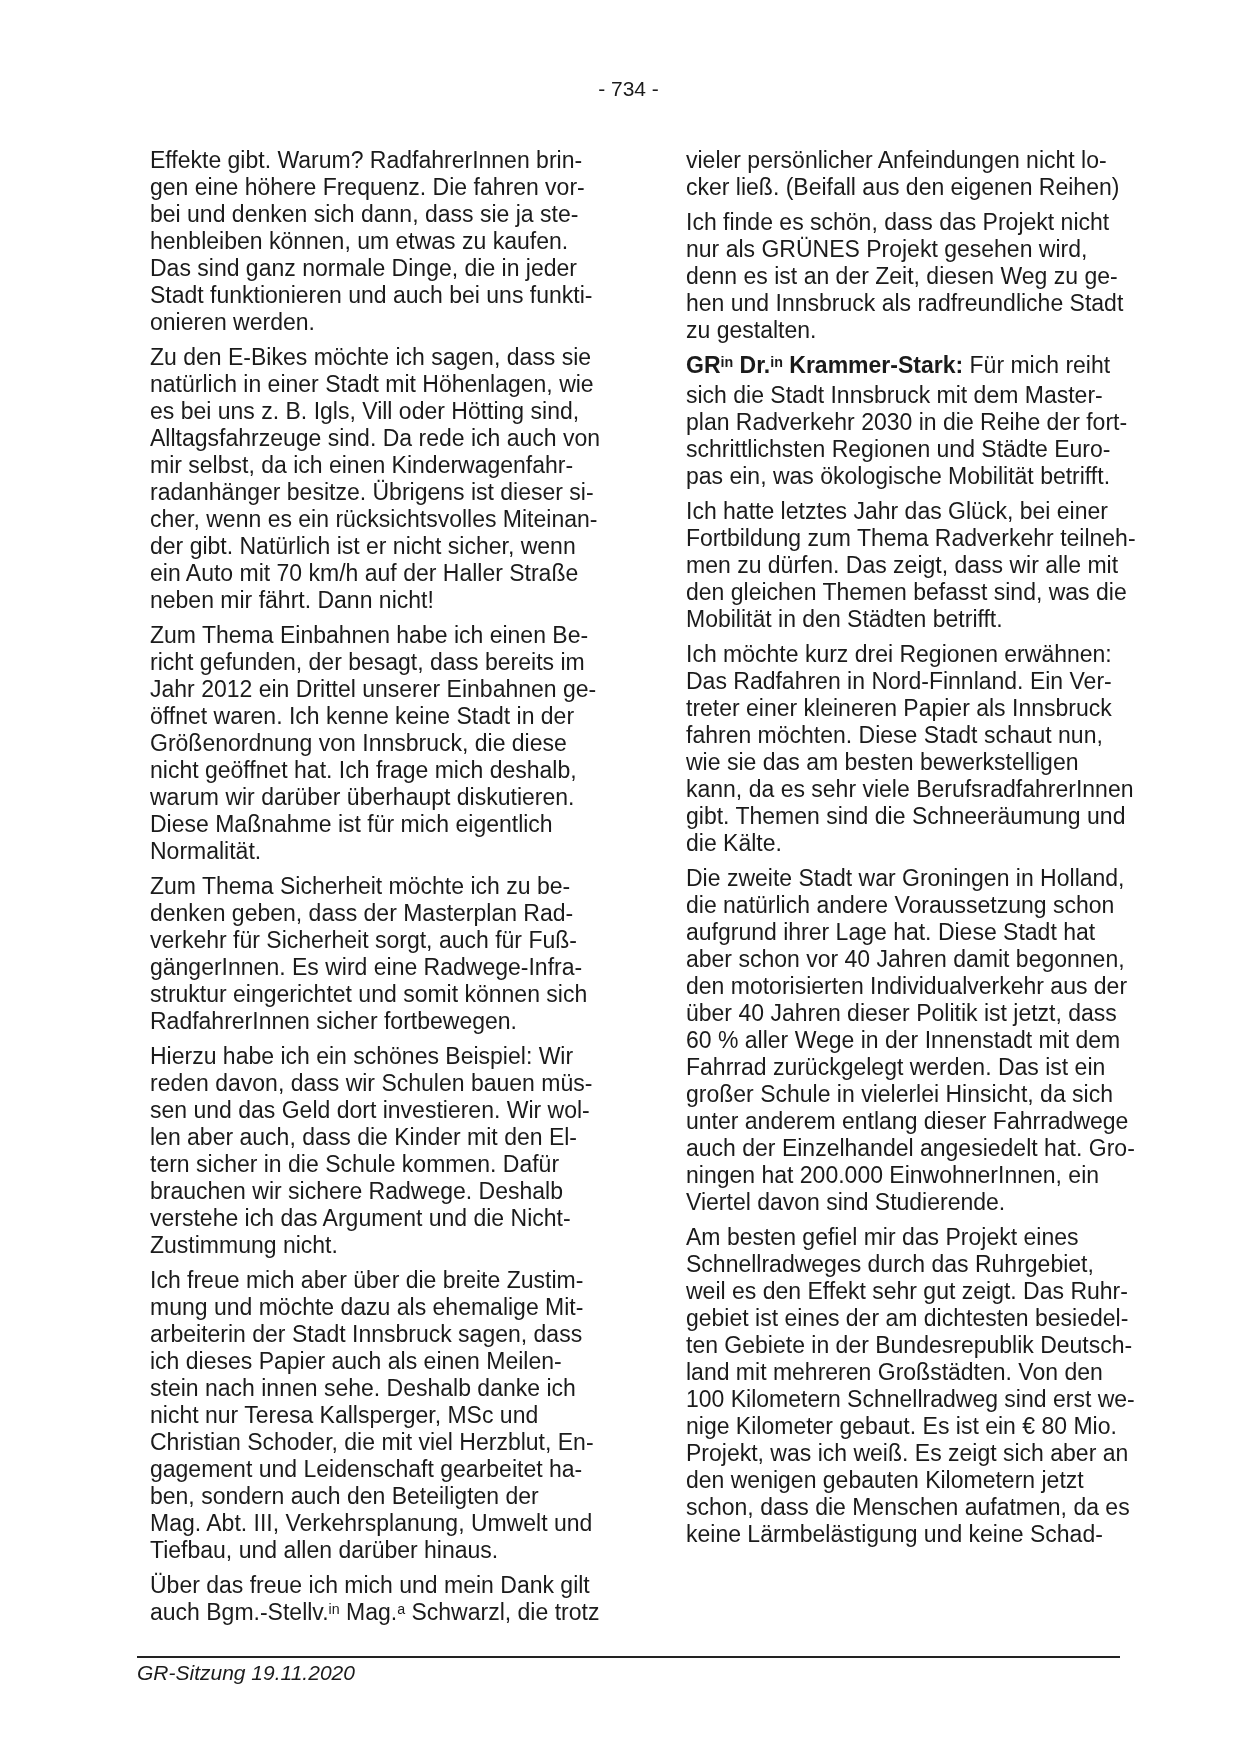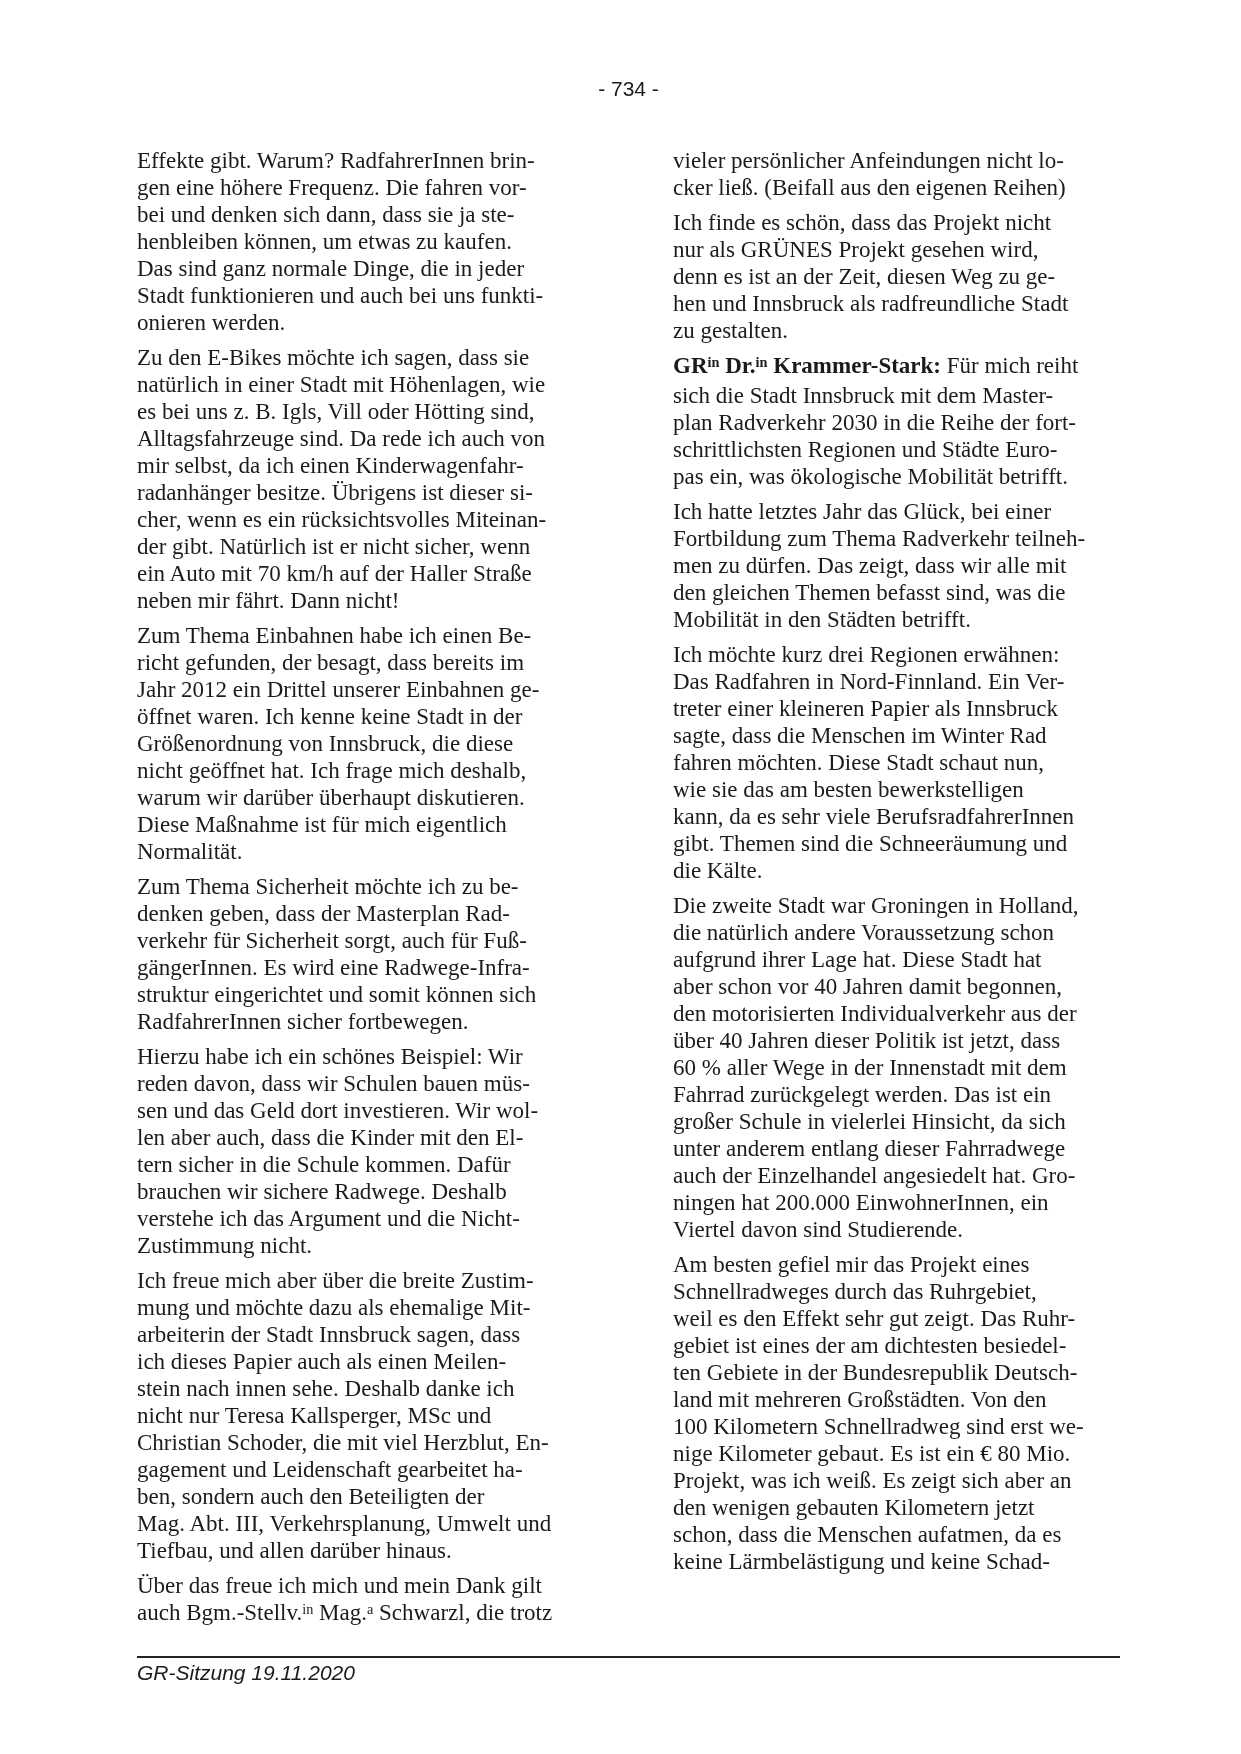--- a/index.html
+++ b/index.html
@@ -28,21 +28,21 @@
   }
   .col {
     position: absolute;
     top: 147px;
     width: 446px;
     font-size: 23px;
     line-height: 27px;
   }
   .col-left  { left: 137px; }
   .col-right { left: 673px; }
-  .paragraph { margin: 0 0 8px 0; font-family: Liberation Serif, serif; }
+  .paragraph { margin: 0 0 8px 13px; }
   .line { white-space: pre; }
   .bold { font-weight: bold; }
   .sup {
     font-size: 0.62em;
     position: relative;
     top: -0.45em;
   }
   .footer-rule {
     position: absolute;
     left: 137px;
@@ -160,21 +160,20 @@
         <div class="line">Ich hatte letztes Jahr das Glück, bei einer</div>
         <div class="line">Fortbildung zum Thema Radverkehr teilneh-</div>
         <div class="line">men zu dürfen. Das zeigt, dass wir alle mit</div>
         <div class="line">den gleichen Themen befasst sind, was die</div>
         <div class="line">Mobilität in den Städten betrifft.</div>
       </div>
       <div class="paragraph">
         <div class="line">Ich möchte kurz drei Regionen erwähnen:</div>
         <div class="line">Das Radfahren in Nord-Finnland. Ein Ver-</div>
         <div class="line">treter einer kleineren Papier als Innsbruck</div>
-        <div class="line">sagte, dass die Menschen im Winter Rad</div>
         <div class="line">fahren möchten. Diese Stadt schaut nun,</div>
         <div class="line">wie sie das am besten bewerkstelligen</div>
         <div class="line">kann, da es sehr viele BerufsradfahrerInnen</div>
         <div class="line">gibt. Themen sind die Schneeräumung und</div>
         <div class="line">die Kälte.</div>
       </div>
       <div class="paragraph">
         <div class="line">Die zweite Stadt war Groningen in Holland,</div>
         <div class="line">die natürlich andere Voraussetzung schon</div>
         <div class="line">aufgrund ihrer Lage hat. Diese Stadt hat</div>

